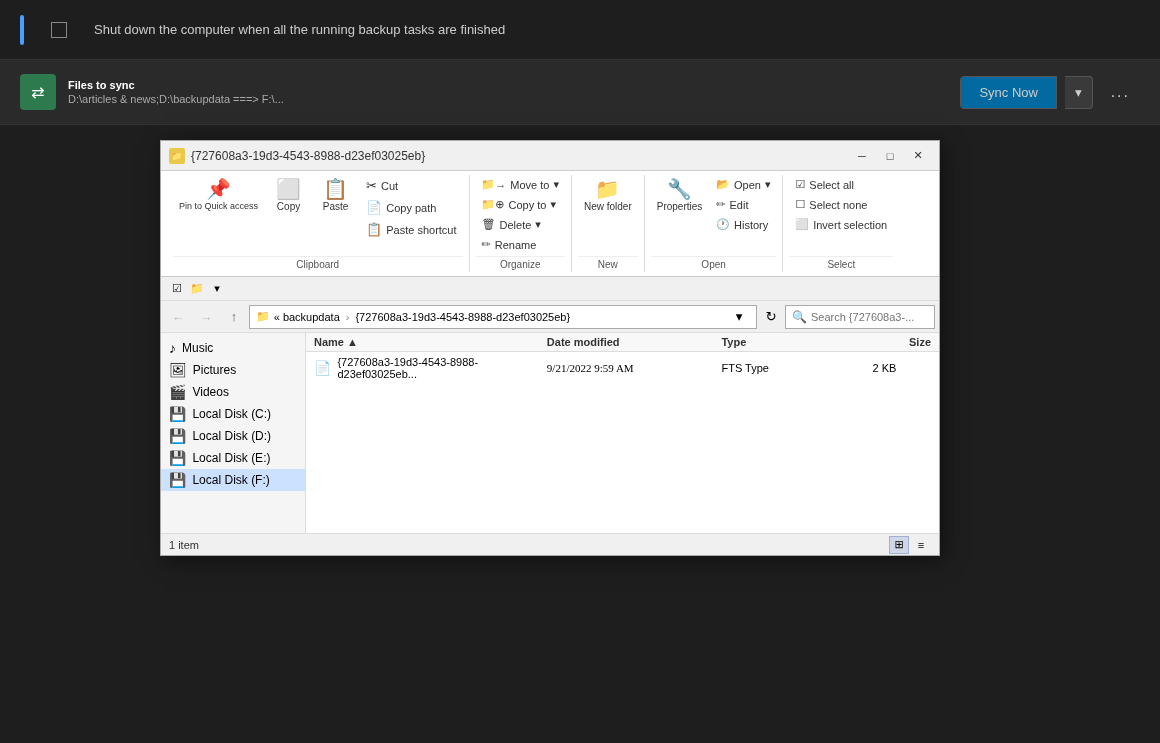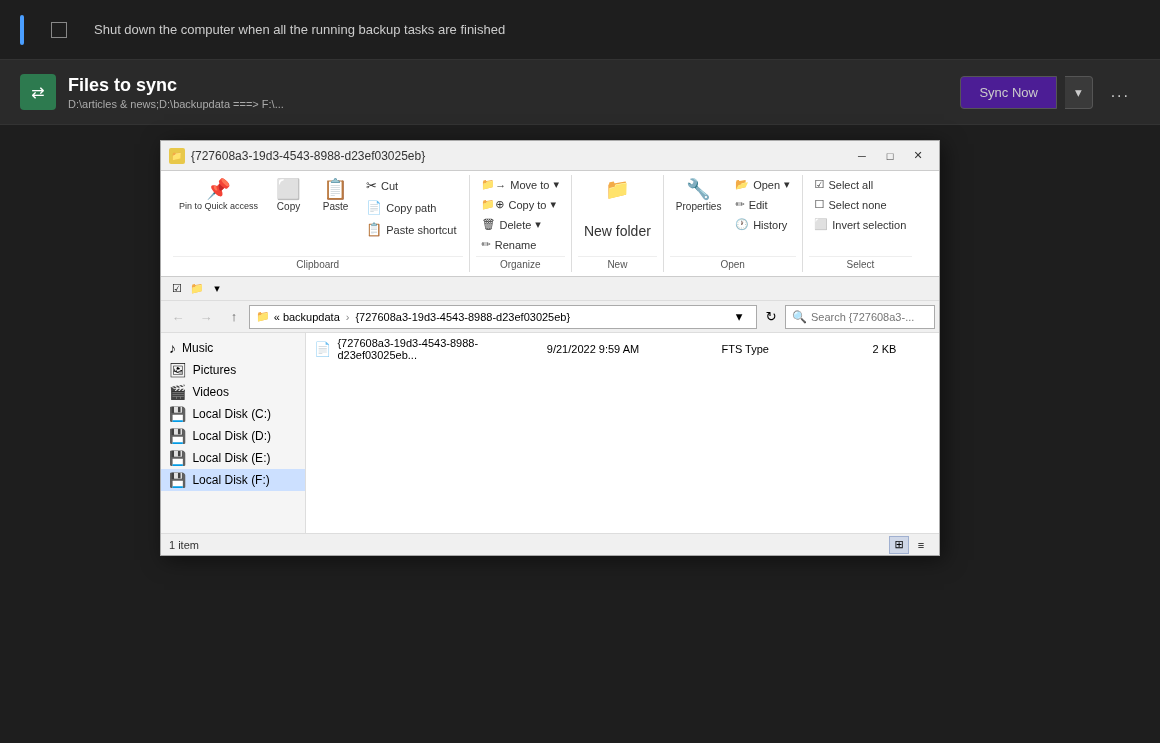--- a/index.html
+++ b/index.html
@@ -77,35 +77,35 @@
       background: #2d7a4f;
       border-radius: 4px;
       display: flex;
       align-items: center;
       justify-content: center;
       color: #fff;
       font-size: 16px;
     }
     .sync-info-title {
       color: #fff;
-      font-size: 18px;
+      font-size: 11px;
       font-weight: 600;
     }
     .sync-info-path {
       color: #aaa;
       font-size: 11px;
       margin-top: 2px;
     }
     .sync-bar-right {
       display: flex;
       align-items: center;
       gap: 8px;
     }
     .sync-now-btn {
-      background: #4c1d95;
+      background: #0369a1;
       color: #ccc;
       border: 1px solid #555;
       padding: 8px 18px;
       border-radius: 4px 0 0 4px;
       cursor: pointer;
       font-size: 13px;
     }
     .sync-dropdown-btn {
       background: #3a3a3a;
       color: #ccc;
@@ -401,21 +401,21 @@
       cursor: pointer;
     }
     .file-row .col-name {
       display: flex;
       align-items: center;
       gap: 6px;
       font-size: 11px;
       font-weight: normal;
       color: #000;
     }
-    .file-row .col-date { font-size: 11px; color: #000; font-weight: normal; }
+    .file-row .col-date { font-size: 11px; color: #000; font-weight: normal; font-family: Liberation Serif, serif; }
     .file-row .col-type { font-size: 11px; color: #000; font-weight: normal; }
     .file-row .col-size { font-size: 11px; color: #000; font-weight: normal; text-align: center; }
     .file-icon { font-size: 14px; }
 
     
     .status-bar {
       display: flex;
       align-items: center;
       justify-content: space-between;
       height: 22px;
@@ -563,21 +563,21 @@
           </div>
         </div>
       </div>
       <div class="ribbon-group-label">Organize</div>
     </div>
 
     <div class="ribbon-group">
       <div class="ribbon-group-items">
         <div class="ribbon-btn">
           <span class="icon">📁</span>
-          <span style="font-size:14px;line-height:1.2;margin-top:22px;">New folder</span>
+          <span style="font-size:10px;line-height:1.2;">New folder</span>
         </div>
       </div>
       <div class="ribbon-group-label">New</div>
     </div>
 
     <div class="ribbon-group">
       <div class="ribbon-group-items">
         <div class="ribbon-btn">
           <span class="icon">🔧</span>
           <span>Properties</span>
@@ -676,20 +676,28 @@
         <span class="s-icon">💾</span>
         <span>Local Disk (E:)</span>
       </div>
       <div class="sidebar-item active">
         <span class="s-icon">💾</span>
         <span>Local Disk (F:)</span>
       </div>
     </div>
 
     <div class="file-list">
+      <div class="file-list-header">
+        <div class="col-name">
+          <span>Name</span> ▲
+        </div>
+        <div class="col-date">Date modified</div>
+        <div class="col-type">Type</div>
+        <div class="col-size">Size</div>
+      </div>
       <div class="file-row">
         <div class="col-name">
           <span class="file-icon">📄</span>
           <span>{727608a3-19d3-4543-8988-d23ef03025eb...</span>
         </div>
         <div class="col-date">9/21/2022 9:59 AM</div>
         <div class="col-type">FTS Type</div>
         <div class="col-size">2 KB</div>
       </div>
     </div>

